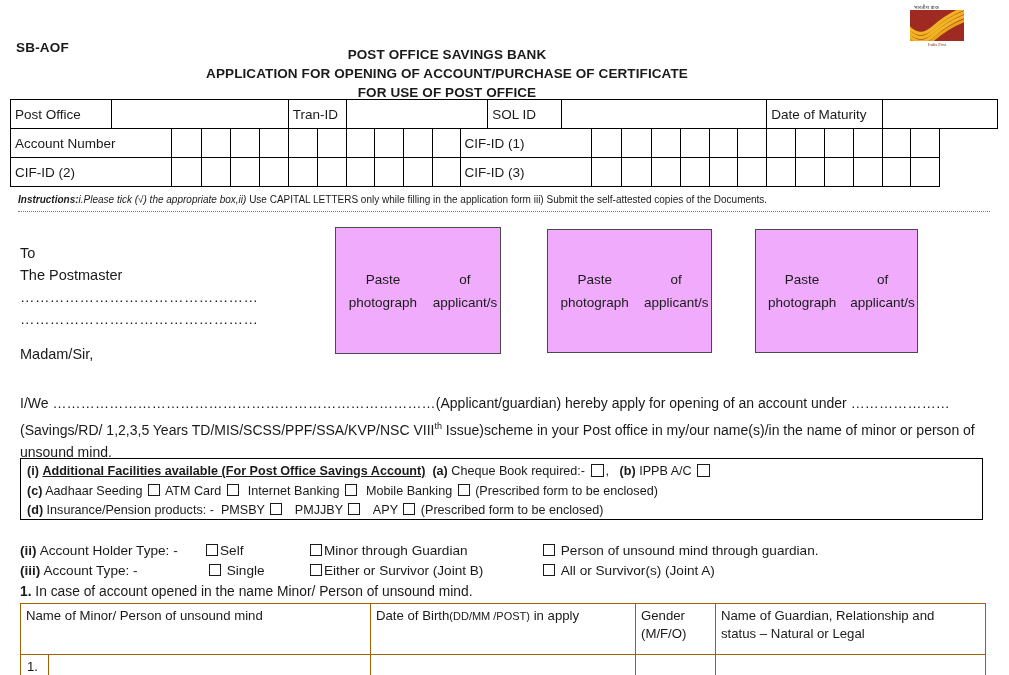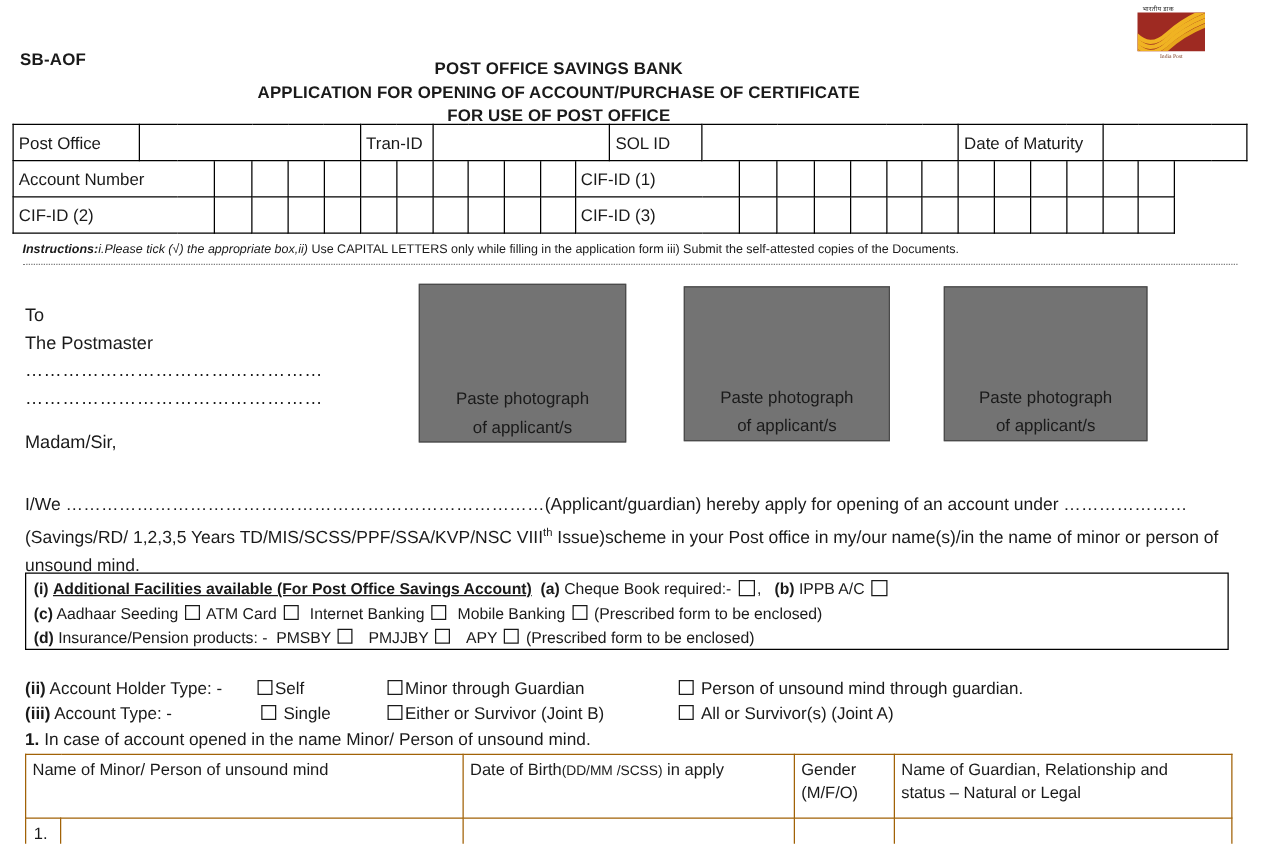--- a/index.html
+++ b/index.html
@@ -143,27 +143,26 @@
     top: 346px;
     left: 20px;
     font-size: 14.5px;
   }
 
   .photobox {
     position: absolute;
     border: 1.6px solid #4a4a4a;
     box-sizing: border-box;
     display: flex;
-    flex-direction: column;
     align-items: center;
     justify-content: flex-end;
     font-size: 13.5px;
     line-height: 23px;
     text-align: center;
-    background: #737373;
+    background: #f0abfc;
   }
   #photo-1 { left: 335px; top: 227px; width: 166px; height: 127px; }
   #photo-2 { left: 547px; top: 229px; width: 165px; height: 124px; }
   #photo-3 { left: 755px; top: 229px; width: 163px; height: 124px; }
 
   
   .body-para {
     position: absolute;
     top: 392px;
     left: 20px;
@@ -487,21 +486,21 @@
   <colgroup>
     <col style="width:28px">
       <col style="width:322px">
       <col style="width:265px">
       <col style="width:80px">
       <col style="width:270px">
   </colgroup>
   <tbody>
       <tr class="row-h1">
     <td colspan="2">Name of Minor/ Person of unsound mind</td>
-    <td><span>Date of Birth</span><span class="mt-small">(DD/MM /SCSS)</span><span> in apply</span></td>
+    <td><span>Date of Birth</span><span class="mt-small">(DD/MM /POST)</span><span> in apply</span></td>
     <td>
           <div>Gender</div>
           <div>(M/F/O)</div>
         </td>
     <td>
           <div>Name of Guardian, Relationship and</div>
           <div>status – Natural or Legal</div>
         </td>
   </tr>
   <tr class="row-h2">

